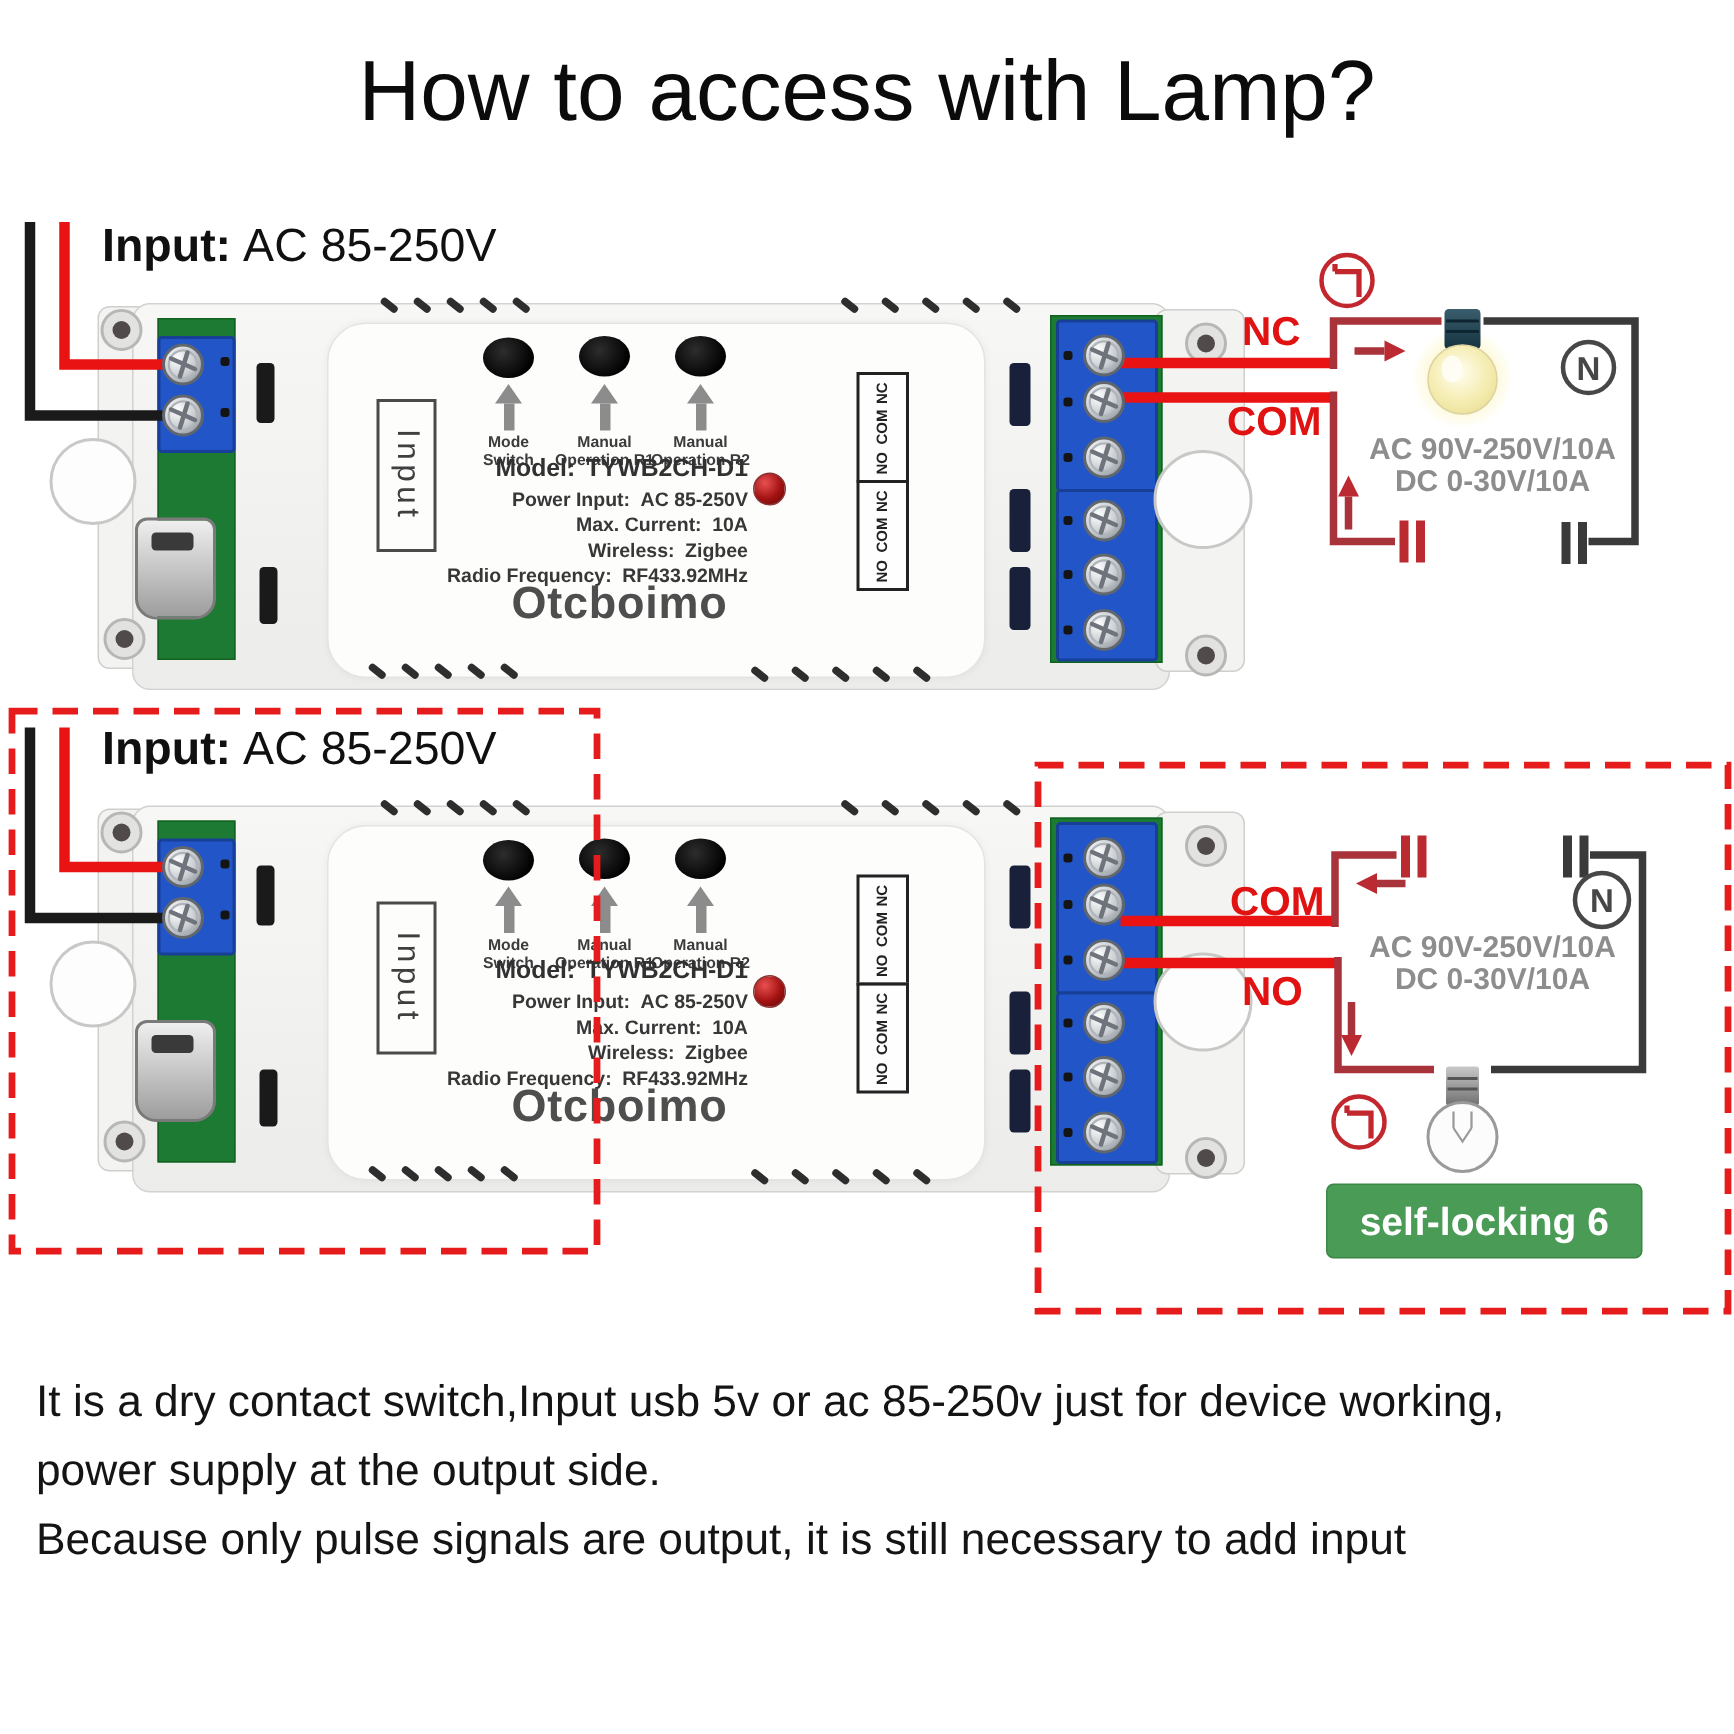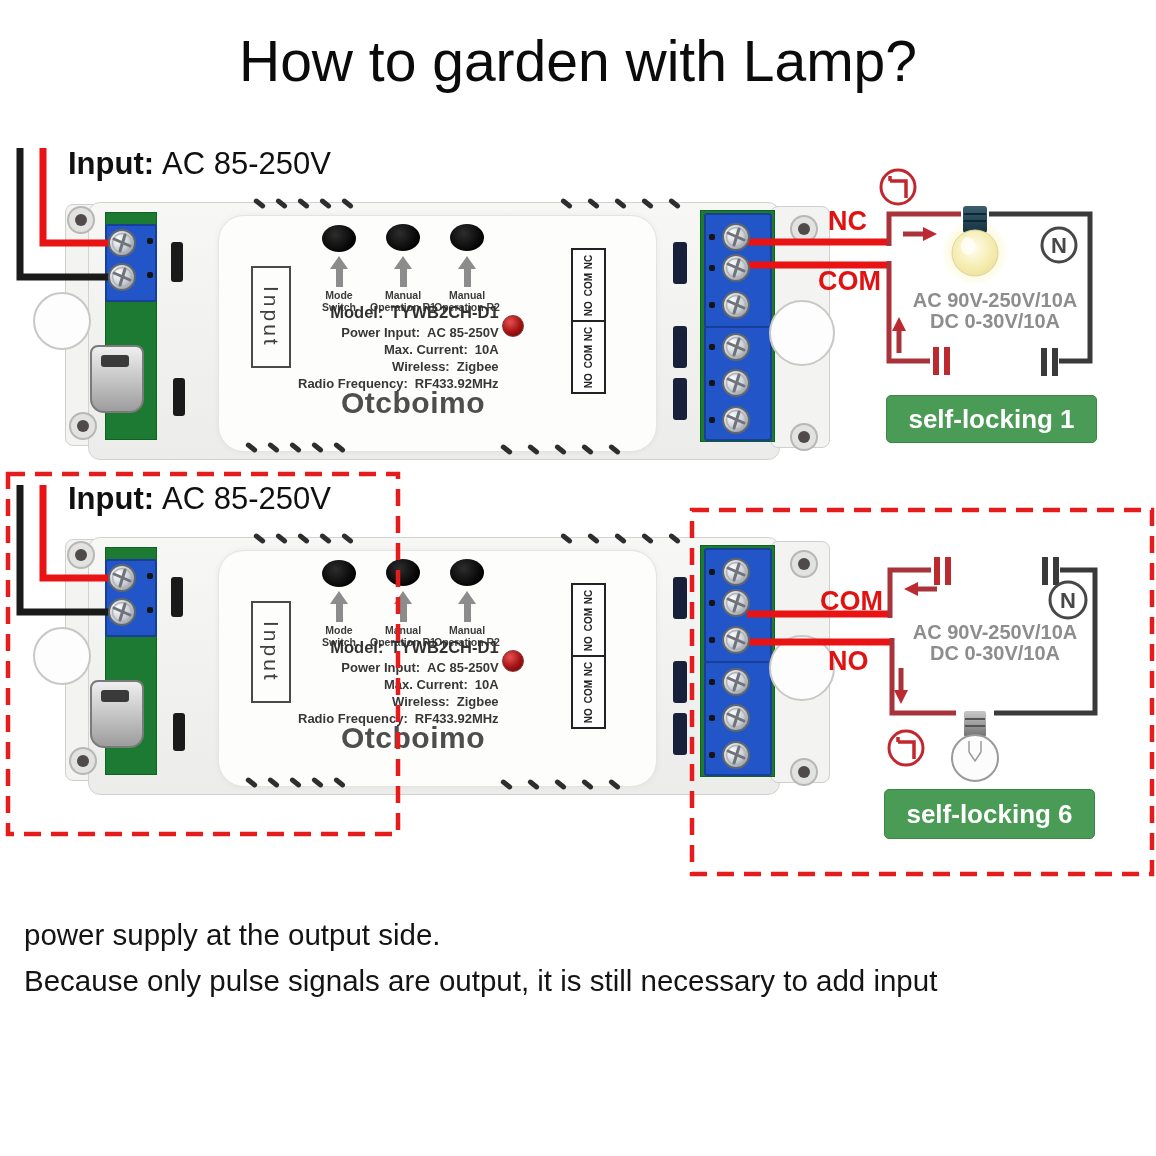--- a/index.html
+++ b/index.html
@@ -97,21 +97,21 @@
   .badge{position:absolute;z-index:6;width:209px;background:#4a9b55;border:1px solid #3d8746;
          border-radius:5px;color:#fff;font-size:26px;font-weight:bold;text-align:center;}
   .desc{position:absolute;left:24px;top:912px;width:1116px;z-index:6;font-size:29.5px;
         color:#141414;line-height:46px;}
 </style>
 </head>
 <body>
 
 <div class="canvas">
 
-  <div class="title">How to garden with Lamp?</div>
+  <div class="title">How to access with Lamp?</div>
 
   <div class="inlabel" style="left:68px;top:146px"><b>Input:</b><span>AC 85-250V</span></div>
   <div class="inlabel" style="left:68px;top:481px"><b>Input:</b><span>AC 85-250V</span></div>
 
   <div class="device" style="top:202px">
     <div class="ear ear-l"></div>
     <div class="dbody"></div>
     <div class="ear ear-r"></div>
     <div class="hole" style="left:2px;top:4px">
         <i></i>
@@ -469,28 +469,28 @@
         <use href="#screwSym" x="736" y="755"></use>
     </g>
   </svg>
 
   <div class="lred" style="left:828px;top:206px">NC</div>
   <div class="lred" style="left:818px;top:266px">COM</div>
   <div class="rating" style="left:878px;top:290px">
     <div>AC 90V-250V/10A</div>
     <div>DC 0-30V/10A</div>
   </div>
-  <div class="badge" style="left:886px;top:395px;height:46px;line-height:46px">self-locking 1</div>
 
   <div class="lred" style="left:820px;top:586px">COM</div>
   <div class="lred" style="left:828px;top:646px">NO</div>
   <div class="rating" style="left:878px;top:622px">
     <div>AC 90V-250V/10A</div>
     <div>DC 0-30V/10A</div>
   </div>
   <div class="badge" style="left:884px;top:789px;height:48px;line-height:48px">self-locking 6</div>
 
   <div class="desc">
+    <div>It is a dry contact switch,Input usb 5v or ac 85-250v just for device working,</div>
     <div>power supply at the output side.</div>
     <div>Because only pulse signals are output, it is still necessary to add input</div>
   </div>
 
 </div>
 
 </body></html>

